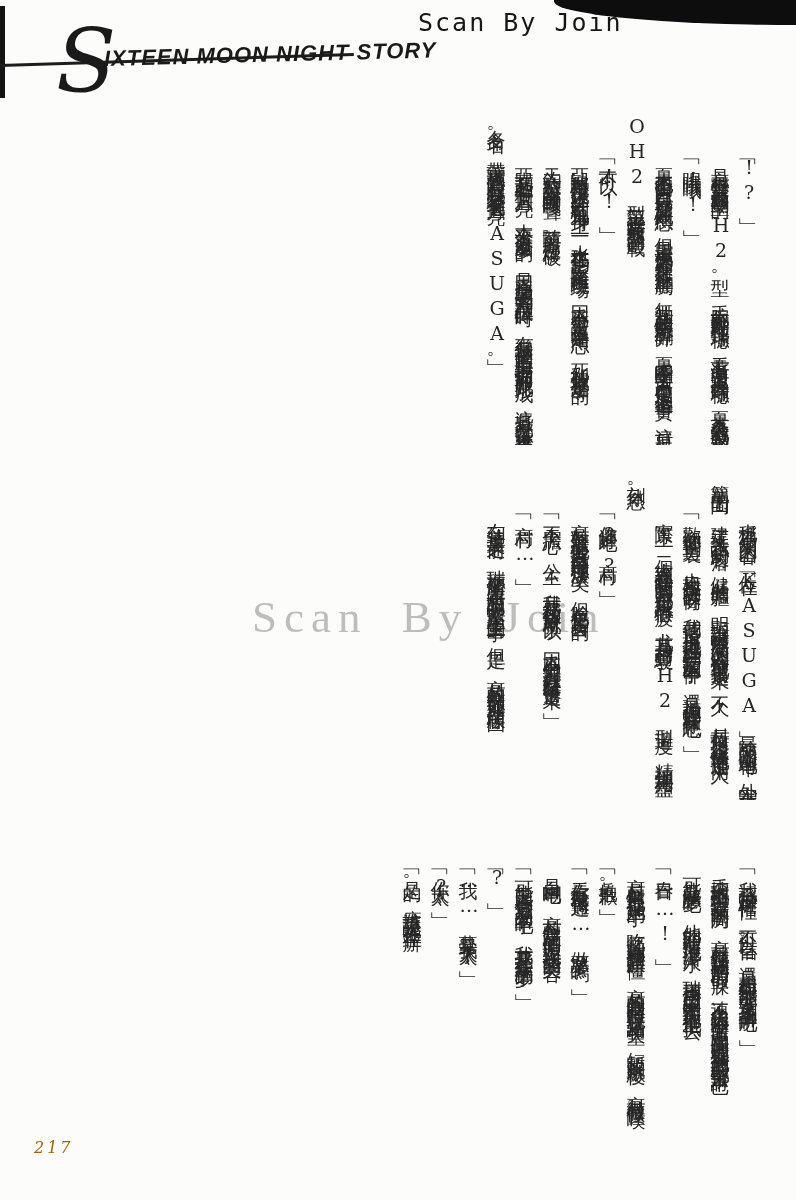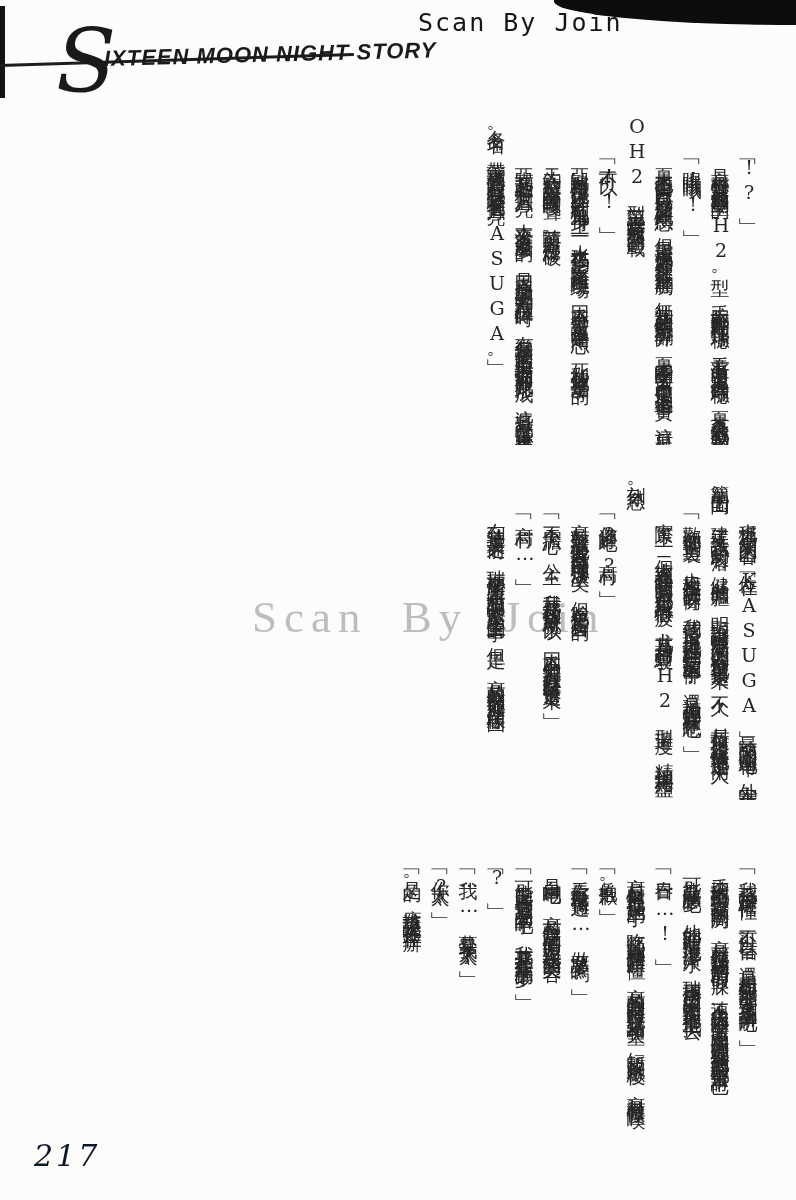--- a/index.html
+++ b/index.html
@@ -53,21 +53,21 @@
     overflow:hidden;
   }
   .band p{margin:0;padding:0;text-indent:2em;}
   .band-1{top:115px;}
   .band-2{top:470px;}
   .band-3{top:825px;}
   
   .page-number{
     position:absolute;left:34px;top:1138px;
     font-family:"DejaVu Serif", serif;font-style:italic;
-    font-size:30px;letter-spacing:3px;color:#0f172a;
+    font-size:16px;letter-spacing:3px;color:#a16207;
   }
 </style>
 </head>
 <body>
 
 <div class="artifact-top-right"></div>
 <div class="artifact-left-edge"></div>
 
 <div class="scan-credit">Scan By Join</div>
 <div class="logo-line"></div>

